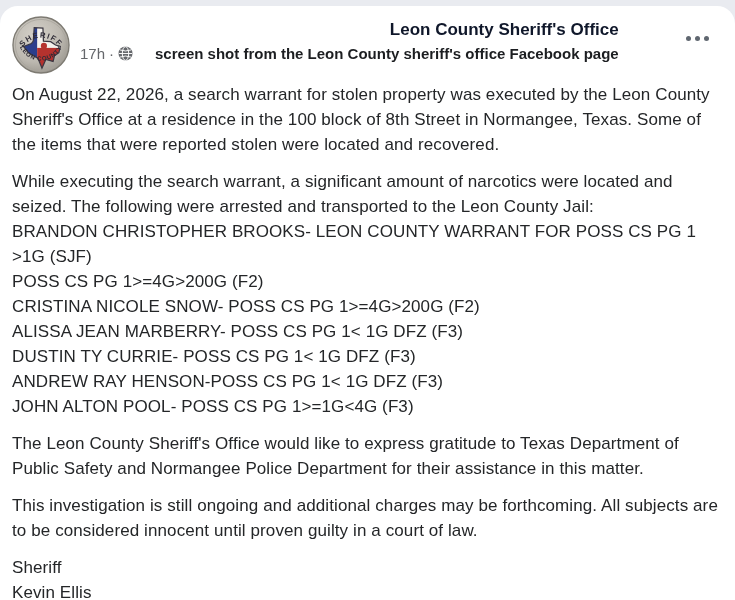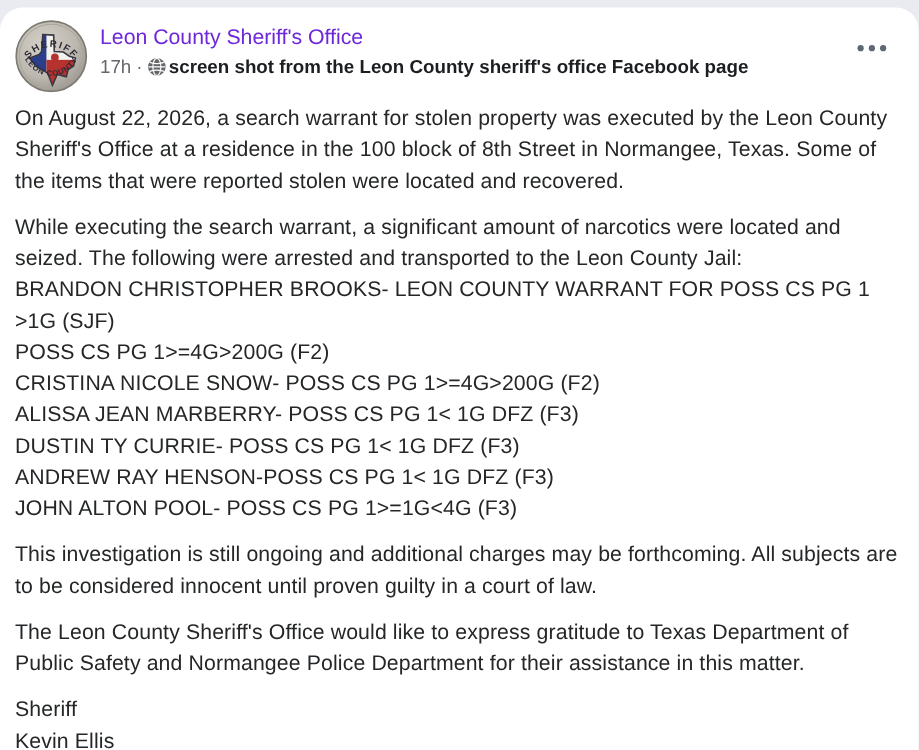--- a/index.html
+++ b/index.html
@@ -27,35 +27,36 @@
     width: 58px; height: 58px;
     flex: 0 0 58px;
     cursor: pointer;
   }
   .header-texts {
     margin-left: 10px;
     padding-top: 3px;
   }
   .page-name {
     font-size: 17px;
-    font-weight: 400;
-    color: #6d28d9;
+    font-weight: 700;
+    color: #0f172a;
     line-height: 22px;
     cursor: pointer;
+    text-align: right;
   }
   .meta-row {
     display: flex;
     margin-top: 4px;
     font-size: 15px;
     color: #65676b;
   }
   .meta-sep { margin: 0 4px; }
   .globe { margin-top: 1px; }
   .caption {
-    margin-left: 2px;
+    margin-left: 22px;
     font-size: 15px;
     font-weight: 700;
     color: #1c1e21;
   }
   .more-btn {
     position: absolute;
     right: 22px;
     top: 24px;
     display: flex;
     gap: 4px;
@@ -138,18 +139,18 @@
     <div class="more-btn">
       <span></span>
       <span></span>
       <span></span>
     </div>
   </div>
 
   <div class="post-text">
       <div class="para">On August 22, 2026, a search warrant for stolen property was executed by the Leon County Sheriff's Office at a residence in the 100 block of 8th Street in Normangee, Texas. Some of the items that were reported stolen were located and recovered.</div>
       <div class="para">While executing the search warrant, a significant amount of narcotics were located and seized. The following were arrested and transported to the Leon County Jail:<br>BRANDON CHRISTOPHER BROOKS- LEON COUNTY WARRANT FOR POSS CS PG 1 &gt;1G (SJF)<br>POSS CS PG 1&gt;=4G&gt;200G (F2)<br>CRISTINA NICOLE SNOW- POSS CS PG 1&gt;=4G&gt;200G (F2)<br>ALISSA JEAN MARBERRY- POSS CS PG 1&lt; 1G DFZ (F3)<br>DUSTIN TY CURRIE- POSS CS PG 1&lt; 1G DFZ (F3)<br>ANDREW RAY HENSON-POSS CS PG 1&lt; 1G DFZ (F3)<br>JOHN ALTON POOL- POSS CS PG 1&gt;=1G&lt;4G (F3)</div>
+      <div class="para">The Leon County Sheriff's Office would like to express gratitude to Texas Department of Public Safety and Normangee Police Department for their assistance in this matter.</div>
       <div class="para">This investigation is still ongoing and additional charges may be forthcoming. All subjects are to be considered innocent until proven guilty in a court of law.</div>
-      <div class="para">The Leon County Sheriff's Office would like to express gratitude to Texas Department of Public Safety and Normangee Police Department for their assistance in this matter.</div>
       <div class="para">Sheriff<br>Kevin Ellis</div>
     </div>
 
 </div>
 
 </body></html>

